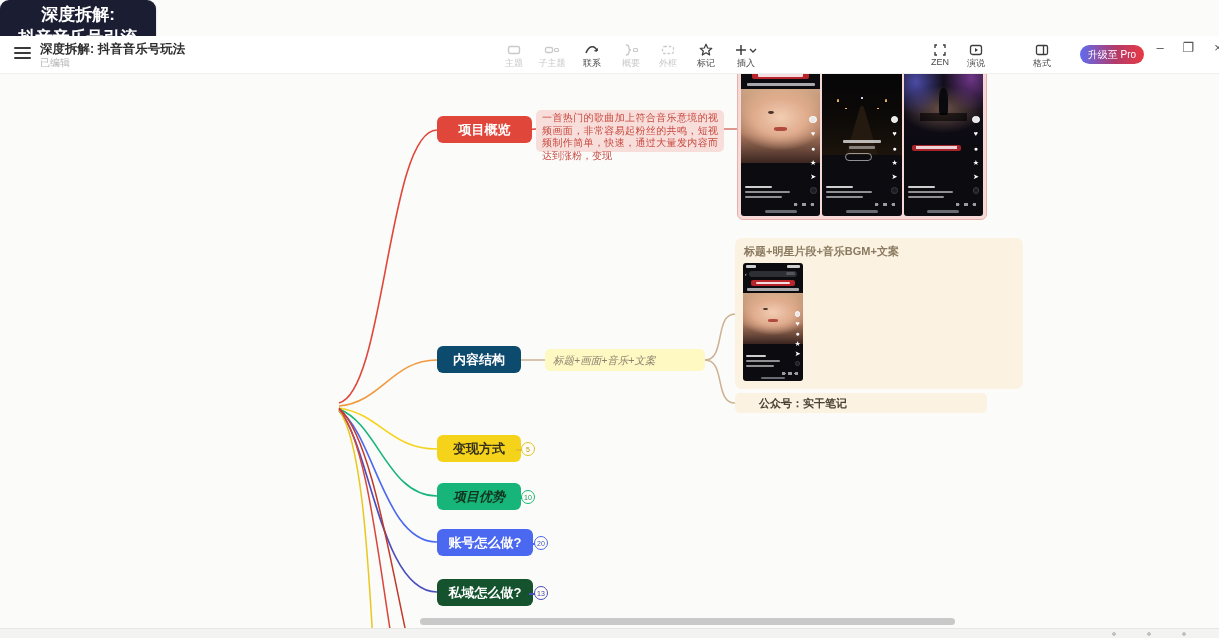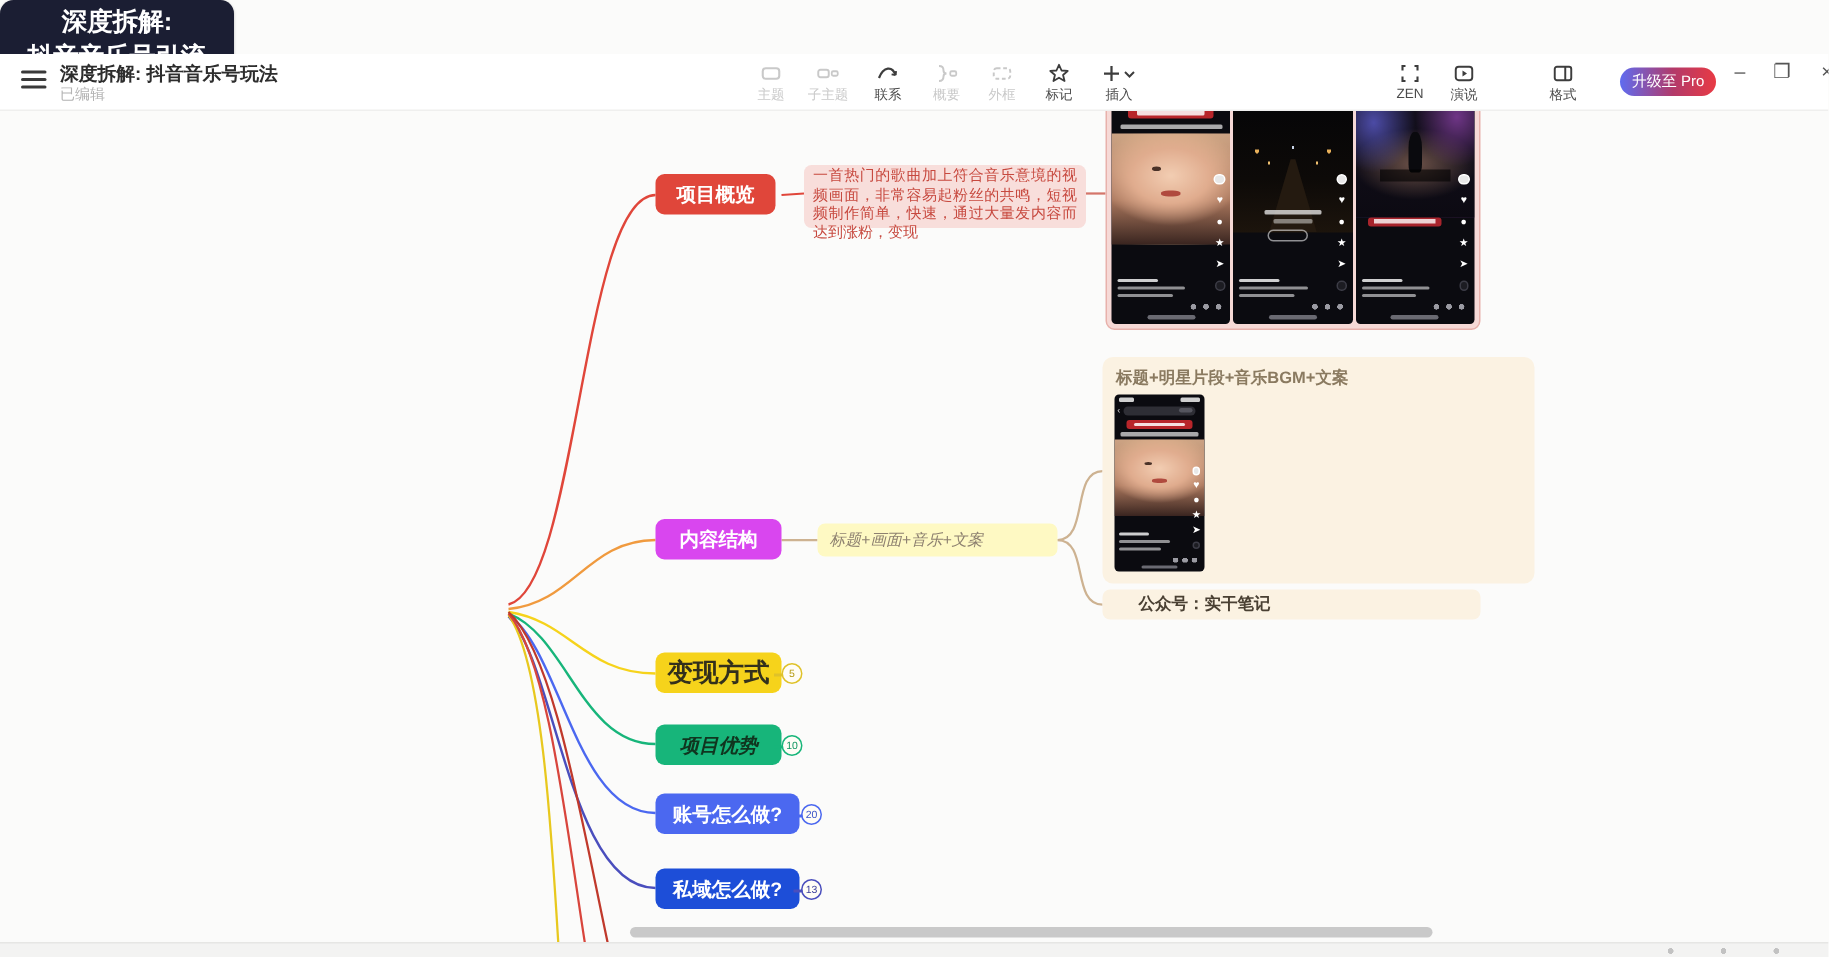--- a/index.html
+++ b/index.html
@@ -33,26 +33,26 @@
   
   .canvas{position:absolute;top:37px;left:0;width:1219px;height:591px;background:#fbfbfa;}
   .wires{position:absolute;top:0;left:0;width:1219px;height:638px;pointer-events:none;z-index:1;}
   
   .node{position:absolute;z-index:5;border-radius:6px;font-weight:bold;text-align:center;cursor:pointer;box-sizing:border-box;}
   .root-node{
     left:183px;top:377px;width:156px;height:54px;background:#1b1e33;border-radius:9px;
     color:#fff;font-size:17px;font-weight:bold;line-height:1.35;display:flex;flex-direction:column;
     align-items:center;justify-content:center;box-shadow:0 1px 2px rgba(0,0,0,.25);
   }
-  .n-red{left:437px;top:116px;width:80px;height:27px;background:#e0463a;color:#fff;font-size:13px;line-height:27px;}
-  .n-orange{left:437px;top:346px;width:84px;height:27px;background:#d946ef;color:#fff;font-size:13px;line-height:27px;}
-  .n-yellow{left:437px;top:435px;width:84px;height:27px;background:#f6d31b;color:#33301c;font-size:17px;line-height:27px;}
+  .n-red{left:437px;top:116px;width:95px;height:27px;background:#e0463a;color:#fff;font-size:13px;line-height:27px;}
+  .n-orange{left:437px;top:346px;width:84px;height:27px;background:#0c4a6e;color:#fff;font-size:13px;line-height:27px;}
+  .n-yellow{left:437px;top:435px;width:84px;height:27px;background:#f6d31b;color:#33301c;font-size:13px;line-height:27px;}
   .n-green{left:437px;top:483px;width:84px;height:27px;background:#17b57a;color:#10351f;font-size:13px;line-height:27px;font-style:italic;}
   .n-blue{left:437px;top:529px;width:96px;height:27px;background:#4b68f0;color:#fff;font-size:13px;line-height:27px;}
-  .n-indigo{left:437px;top:579px;width:96px;height:27px;background:#1d4ed8;color:#fff;font-size:13px;line-height:27px;}
+  .n-indigo{left:437px;top:579px;width:96px;height:27px;background:#14532d;color:#fff;font-size:13px;line-height:27px;}
   .note{position:absolute;z-index:5;border-radius:5px;box-sizing:border-box;cursor:pointer;}
   .note-pink{
     left:536px;top:110px;width:188px;height:42px;background:#f8dedb;color:#c7493f;
     font-size:10px;line-height:12.6px;padding:2px 6px;text-align:justify;
   }
   .note-cream{
     left:545px;top:349px;width:160px;height:22px;background:#fef9c3;color:#8d8070;
     font-size:10.5px;line-height:18px;padding:2px 8px;font-style:italic;
   }
   .bigbox{

